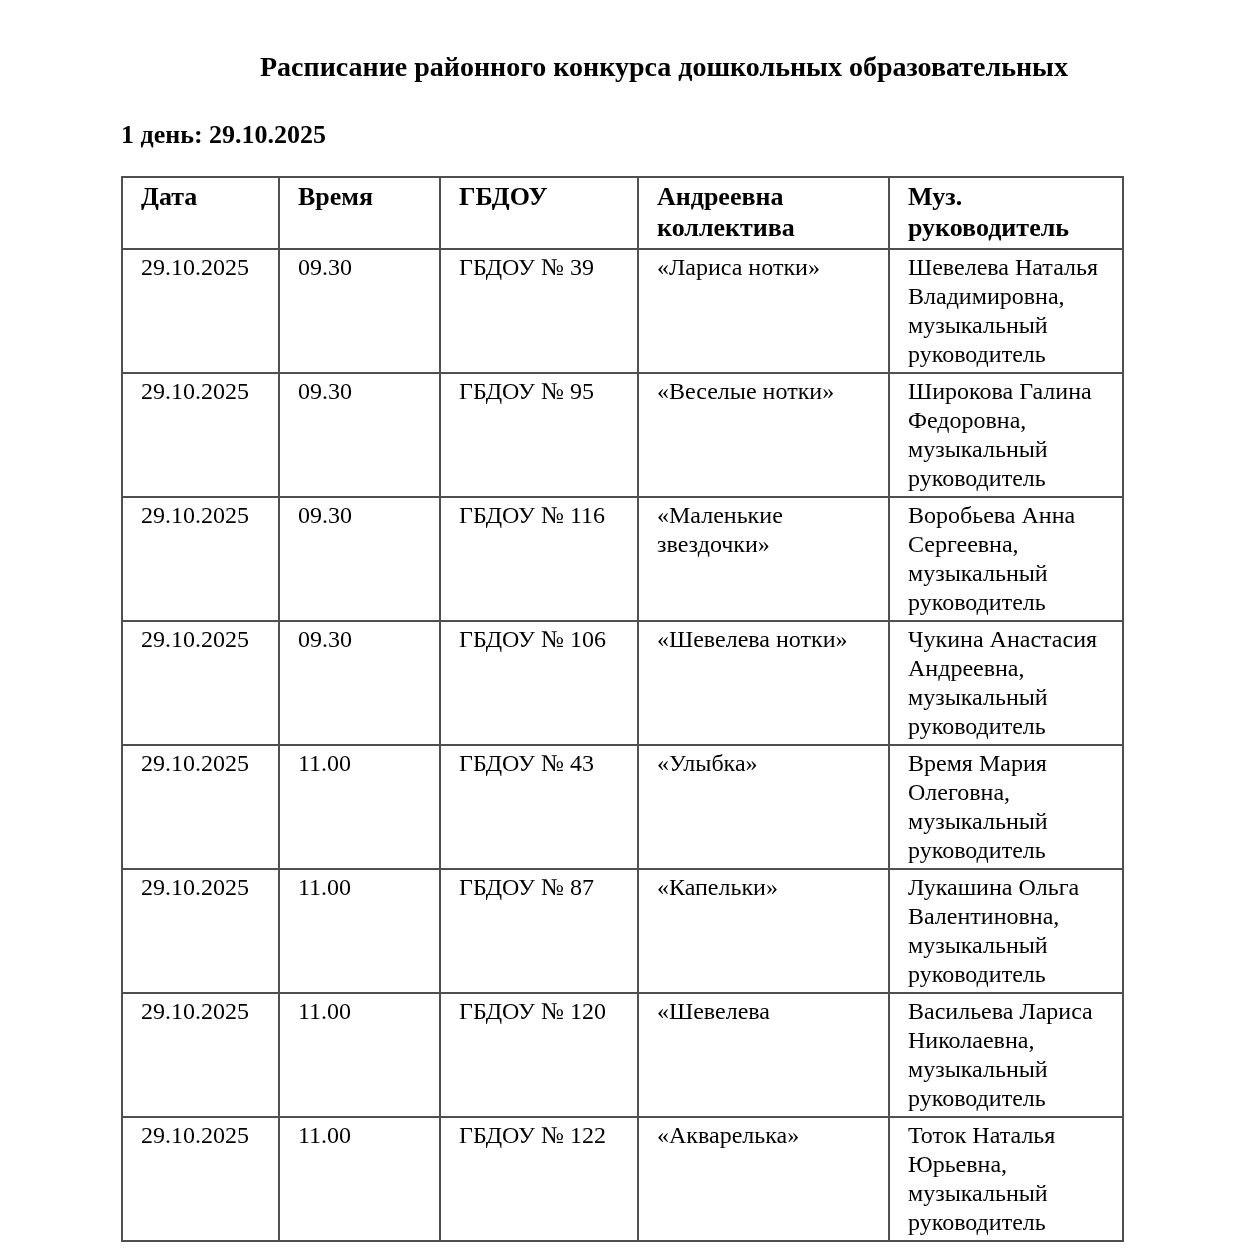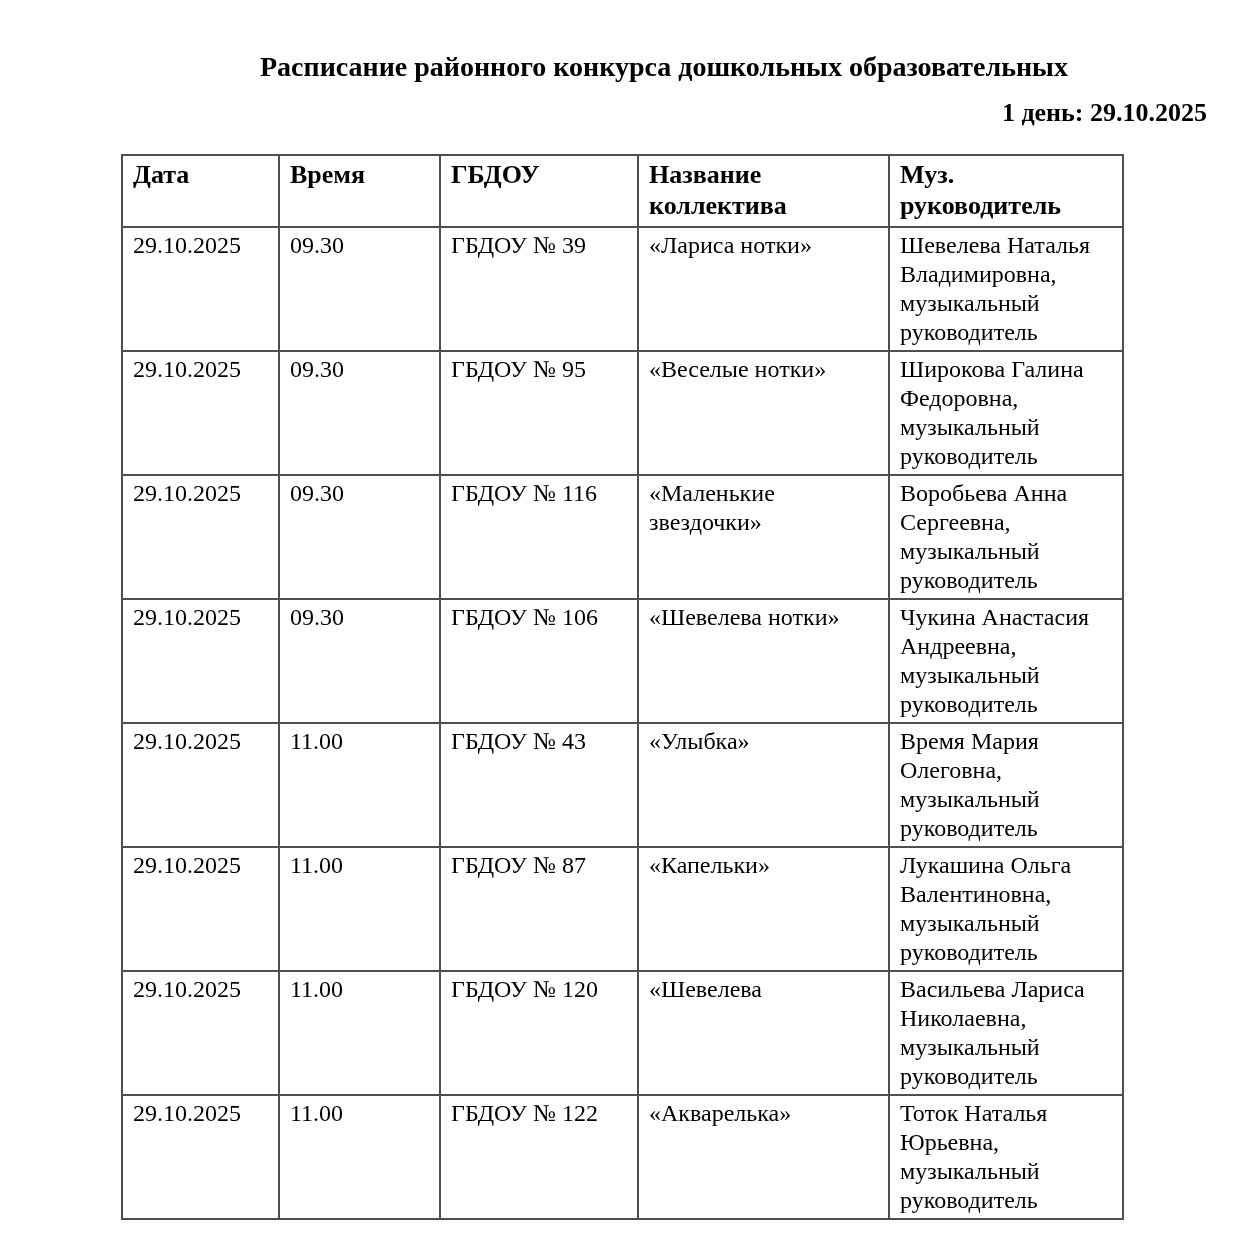--- a/index.html
+++ b/index.html
@@ -21,43 +21,43 @@
     margin-left: 121px;
     width: 1086px;
   }
   .doc-title {
     text-align: center;
     font-weight: bold;
     font-size: 28px;
     line-height: 42px;
   }
   .doc-subtitle {
-    text-align: right;
+    text-align: left;
     font-weight: bold;
     font-size: 26px;
     line-height: 30px;
-    margin-top: 10px;
+    margin-top: 32px;
   }
   table.schedule {
     margin-top: 26px;
     border-collapse: collapse;
     table-layout: fixed;
     width: 1003px;
   }
   table.schedule col.c1 { width: 157px; }
   table.schedule col.c2 { width: 161px; }
   table.schedule col.c3 { width: 198px; }
   table.schedule col.c4 { width: 251px; }
   table.schedule col.c5 { width: 234px; }
   table.schedule th,
   table.schedule td {
     border: 2px solid #4f4f4f;
     vertical-align: top;
     text-align: left;
-    padding: 3px 8px 3px 10px;
+    padding: 3px 8px 3px 18px;
     box-sizing: border-box;
     overflow: hidden;
   }
   table.schedule th {
     font-weight: bold;
     font-size: 26px;
     line-height: 31px;
     height: 72px;
   }
   table.schedule td {
@@ -87,21 +87,21 @@
           <col class="c2">
           <col class="c3">
           <col class="c4">
           <col class="c5">
       </colgroup>
       <thead>
         <tr>
           <th>Дата</th>
           <th>Время</th>
           <th>ГБДОУ</th>
-          <th>Название коллектива</th>
+          <th>Андреевна коллектива</th>
           <th>Муз. руководитель</th>
         </tr>
       </thead>
       <tbody>
         <tr>
           <td>29.10.2025</td>
           <td>09.30</td>
           <td>ГБДОУ № 39</td>
           <td>«Лариса нотки»</td>
           <td>Шевелева Наталья Владимировна, музыкальный руководитель</td>

